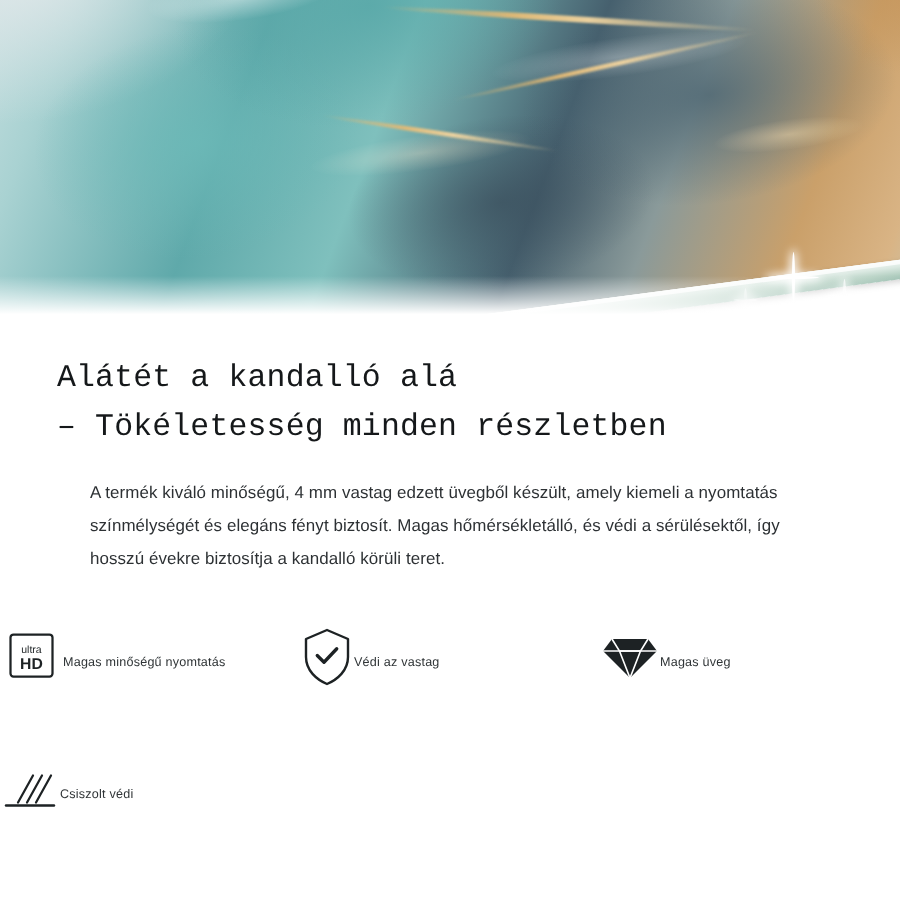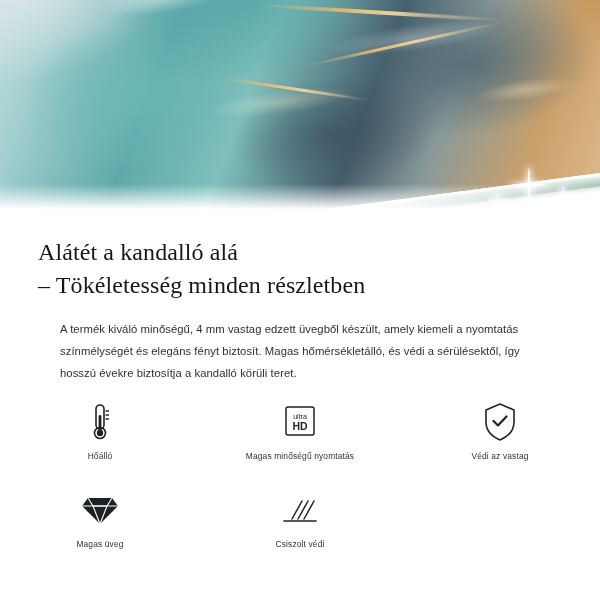--- a/index.html
+++ b/index.html
@@ -126,22 +126,22 @@
   
   .content {
     position: absolute;
     left: 0;
     top: 218px;
     width: 600px;
   }
   .headline {
     margin: 0;
     padding: 18px 38px 0 38px;
-    font-family: Liberation Serif, serif;
-    font-size: 24px;
+    font-family: Liberation Mono, monospace;
+    font-size: 21px;
     line-height: 33px;
     font-weight: 400;
     color: #15181a;
     letter-spacing: .1px;
   }
   .headline .l2 { display: block; }
   .body-copy {
     margin: 0;
     padding: 16px 52px 0 60px;
     font-size: 11.3px;
@@ -156,21 +156,21 @@
     left: 0;
     top: 400px;
     width: 600px;
     display: grid;
     grid-template-columns: repeat(3, 1fr);
     grid-template-rows: 76px 76px;
     row-gap: 12px;
   }
   .feature {
     display: flex;
-    flex-direction: column;
+    flex-direction: row;
     align-items: center;
     justify-content: flex-start;
   }
   .feature-icon {
     height: 44px;
     display: flex;
     align-items: center;
     justify-content: center;
   }
   .feature-label {
@@ -211,34 +211,20 @@
   <div class="content">
     <h1 class="headline">
       <span>Alátét a kandalló alá</span>
       <span class="l2">– Tökéletesség minden részletben</span>
     </h1>
     <p class="body-copy">A termék kiváló minőségű, 4 mm vastag edzett üvegből készült, amely kiemeli a nyomtatás színmélységét és elegáns fényt biztosít. Magas hőmérsékletálló, és védi a sérülésektől, így hosszú évekre biztosítja a kandalló körüli teret.</p>
   </div>
 
   <div class="features">
 
-    <div class="feature">
-      <div class="feature-icon">
-        <svg width="30" height="40" viewBox="0 0 30 40">
-          <rect x="11" y="3" width="8" height="24" rx="4" fill="none" stroke="#1d2224" stroke-width="1.6"></rect>
-          <circle cx="15" cy="31" r="5.5" fill="none" stroke="#1d2224" stroke-width="1.6"></circle>
-          <rect x="13.6" y="13" width="2.8" height="16" rx="1.4" fill="#1d2224"></rect>
-          <circle cx="15" cy="31" r="3.2" fill="#1d2224"></circle>
-          <line x1="20.5" y1="9" x2="24" y2="9" stroke="#1d2224" stroke-width="1.4"></line>
-          <line x1="20.5" y1="13" x2="24" y2="13" stroke="#1d2224" stroke-width="1.4"></line>
-          <line x1="20.5" y1="17" x2="24" y2="17" stroke="#1d2224" stroke-width="1.4"></line>
-        </svg>
-      </div>
-      <div class="feature-label">Hőálló</div>
-    </div>
 
     <div class="feature">
       <div class="feature-icon">
         <svg width="42" height="40" viewBox="0 0 42 40">
           <rect x="7" y="5" width="28" height="28" rx="2" fill="none" stroke="#1d2224" stroke-width="1.5"></rect>
           <text x="21" y="17" text-anchor="middle" font-family="Liberation Sans, sans-serif" font-size="7" fill="#1d2224">ultra</text>
           <text x="21" y="28" text-anchor="middle" font-family="Liberation Sans, sans-serif" font-size="10.5" font-weight="bold" fill="#1d2224">HD</text>
         </svg>
       </div>
       <div class="feature-label">Magas minőségű nyomtatás</div>

